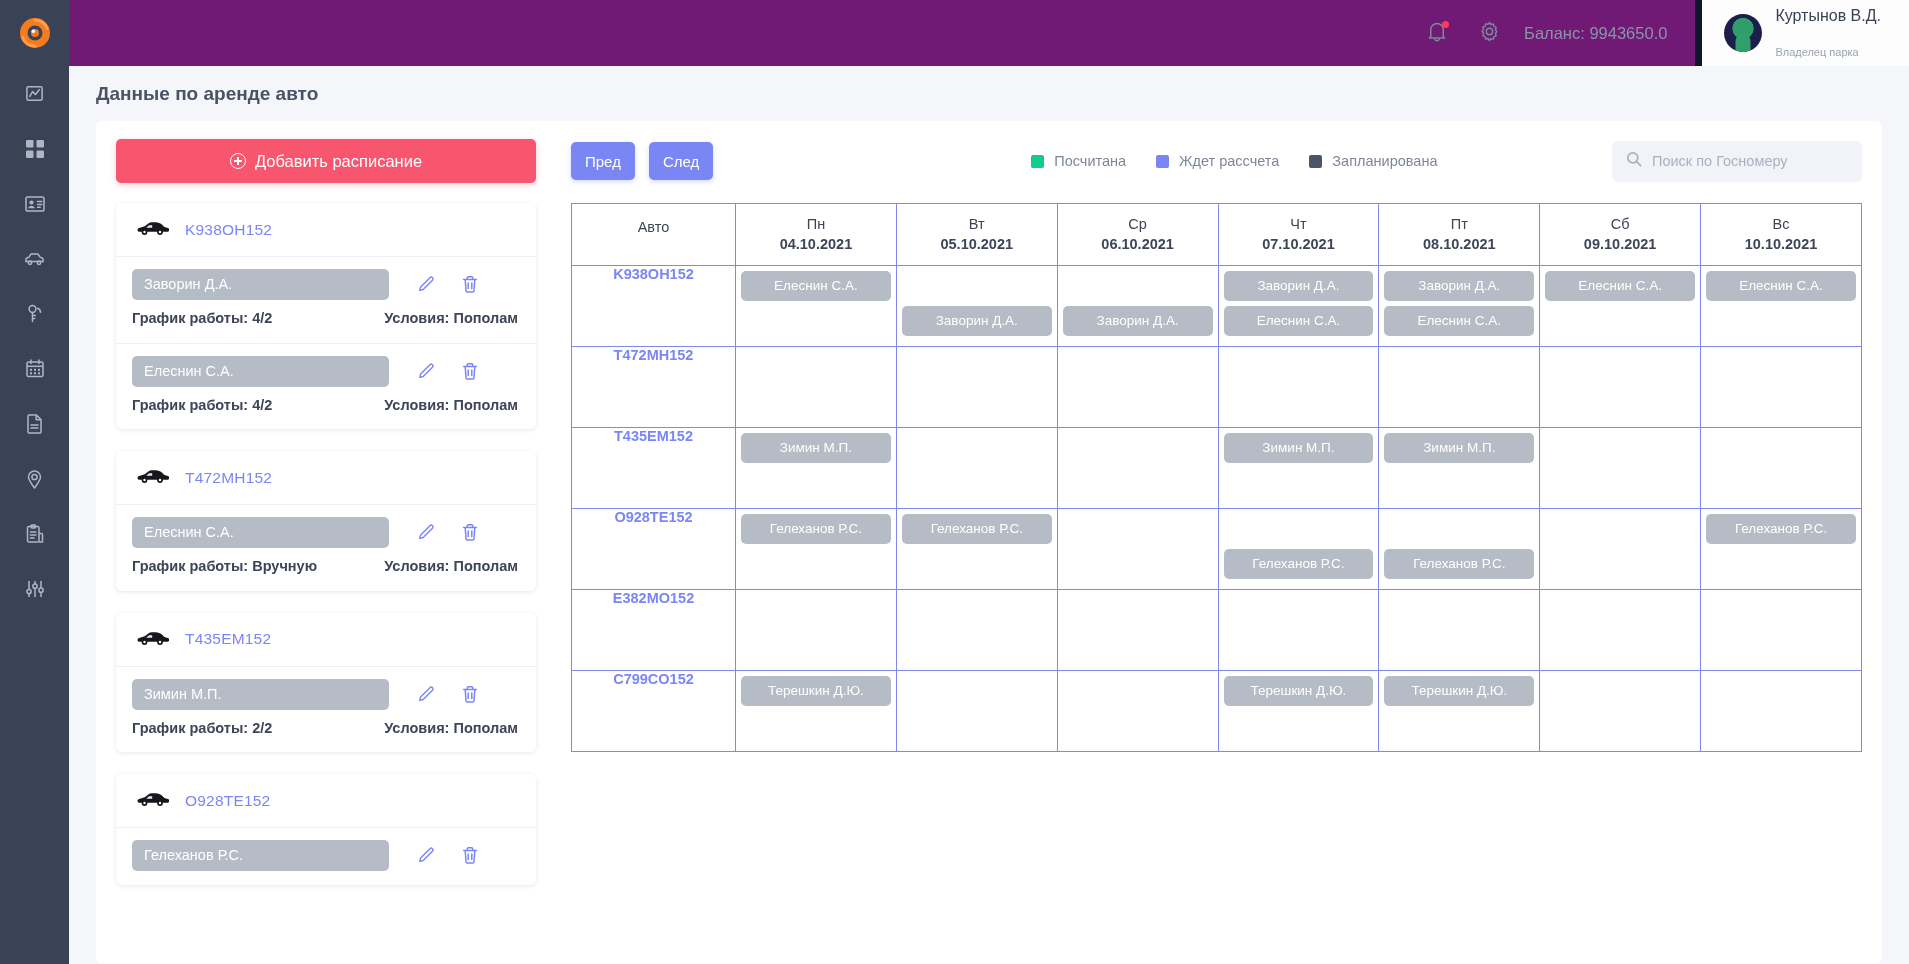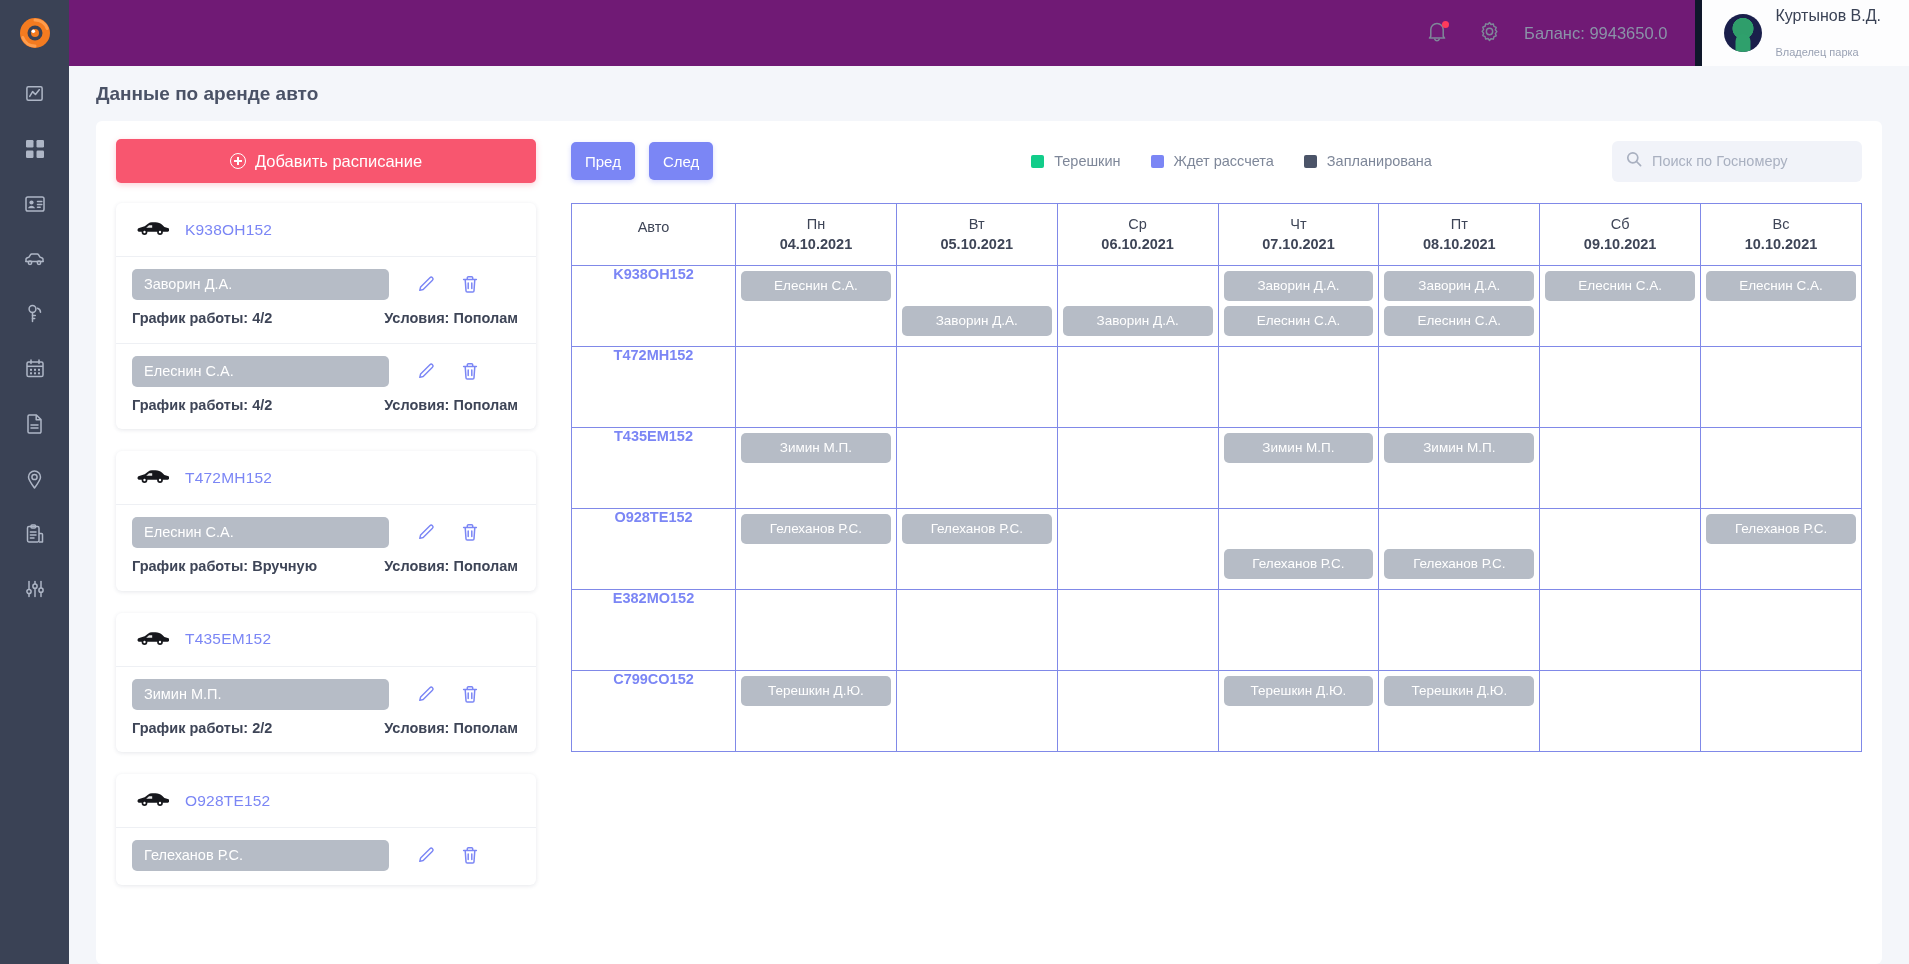--- a/index.html
+++ b/index.html
@@ -549,21 +549,21 @@
 
       <section class="right-panel">
         <div class="toolbar">
           <div class="navbtns">
             <button class="nav-btn">Пред</button>
             <button class="nav-btn">След</button>
           </div>
           <div class="legend" id="legend-host">
               <div class="legend-item">
                 <span class="swatch" style="background: rgb(18, 205, 138);"></span>
-                <span class="legend-label">Терешкин</span>
+                <span class="legend-label">Посчитана</span>
               </div>
               <div class="legend-item">
                 <span class="swatch" style="background: rgb(123, 134, 245);"></span>
                 <span class="legend-label">Ждет рассчета</span>
               </div>
               <div class="legend-item">
                 <span class="swatch" style="background: rgb(75, 84, 104);"></span>
                 <span class="legend-label">Запланирована</span>
               </div>
             </div>

